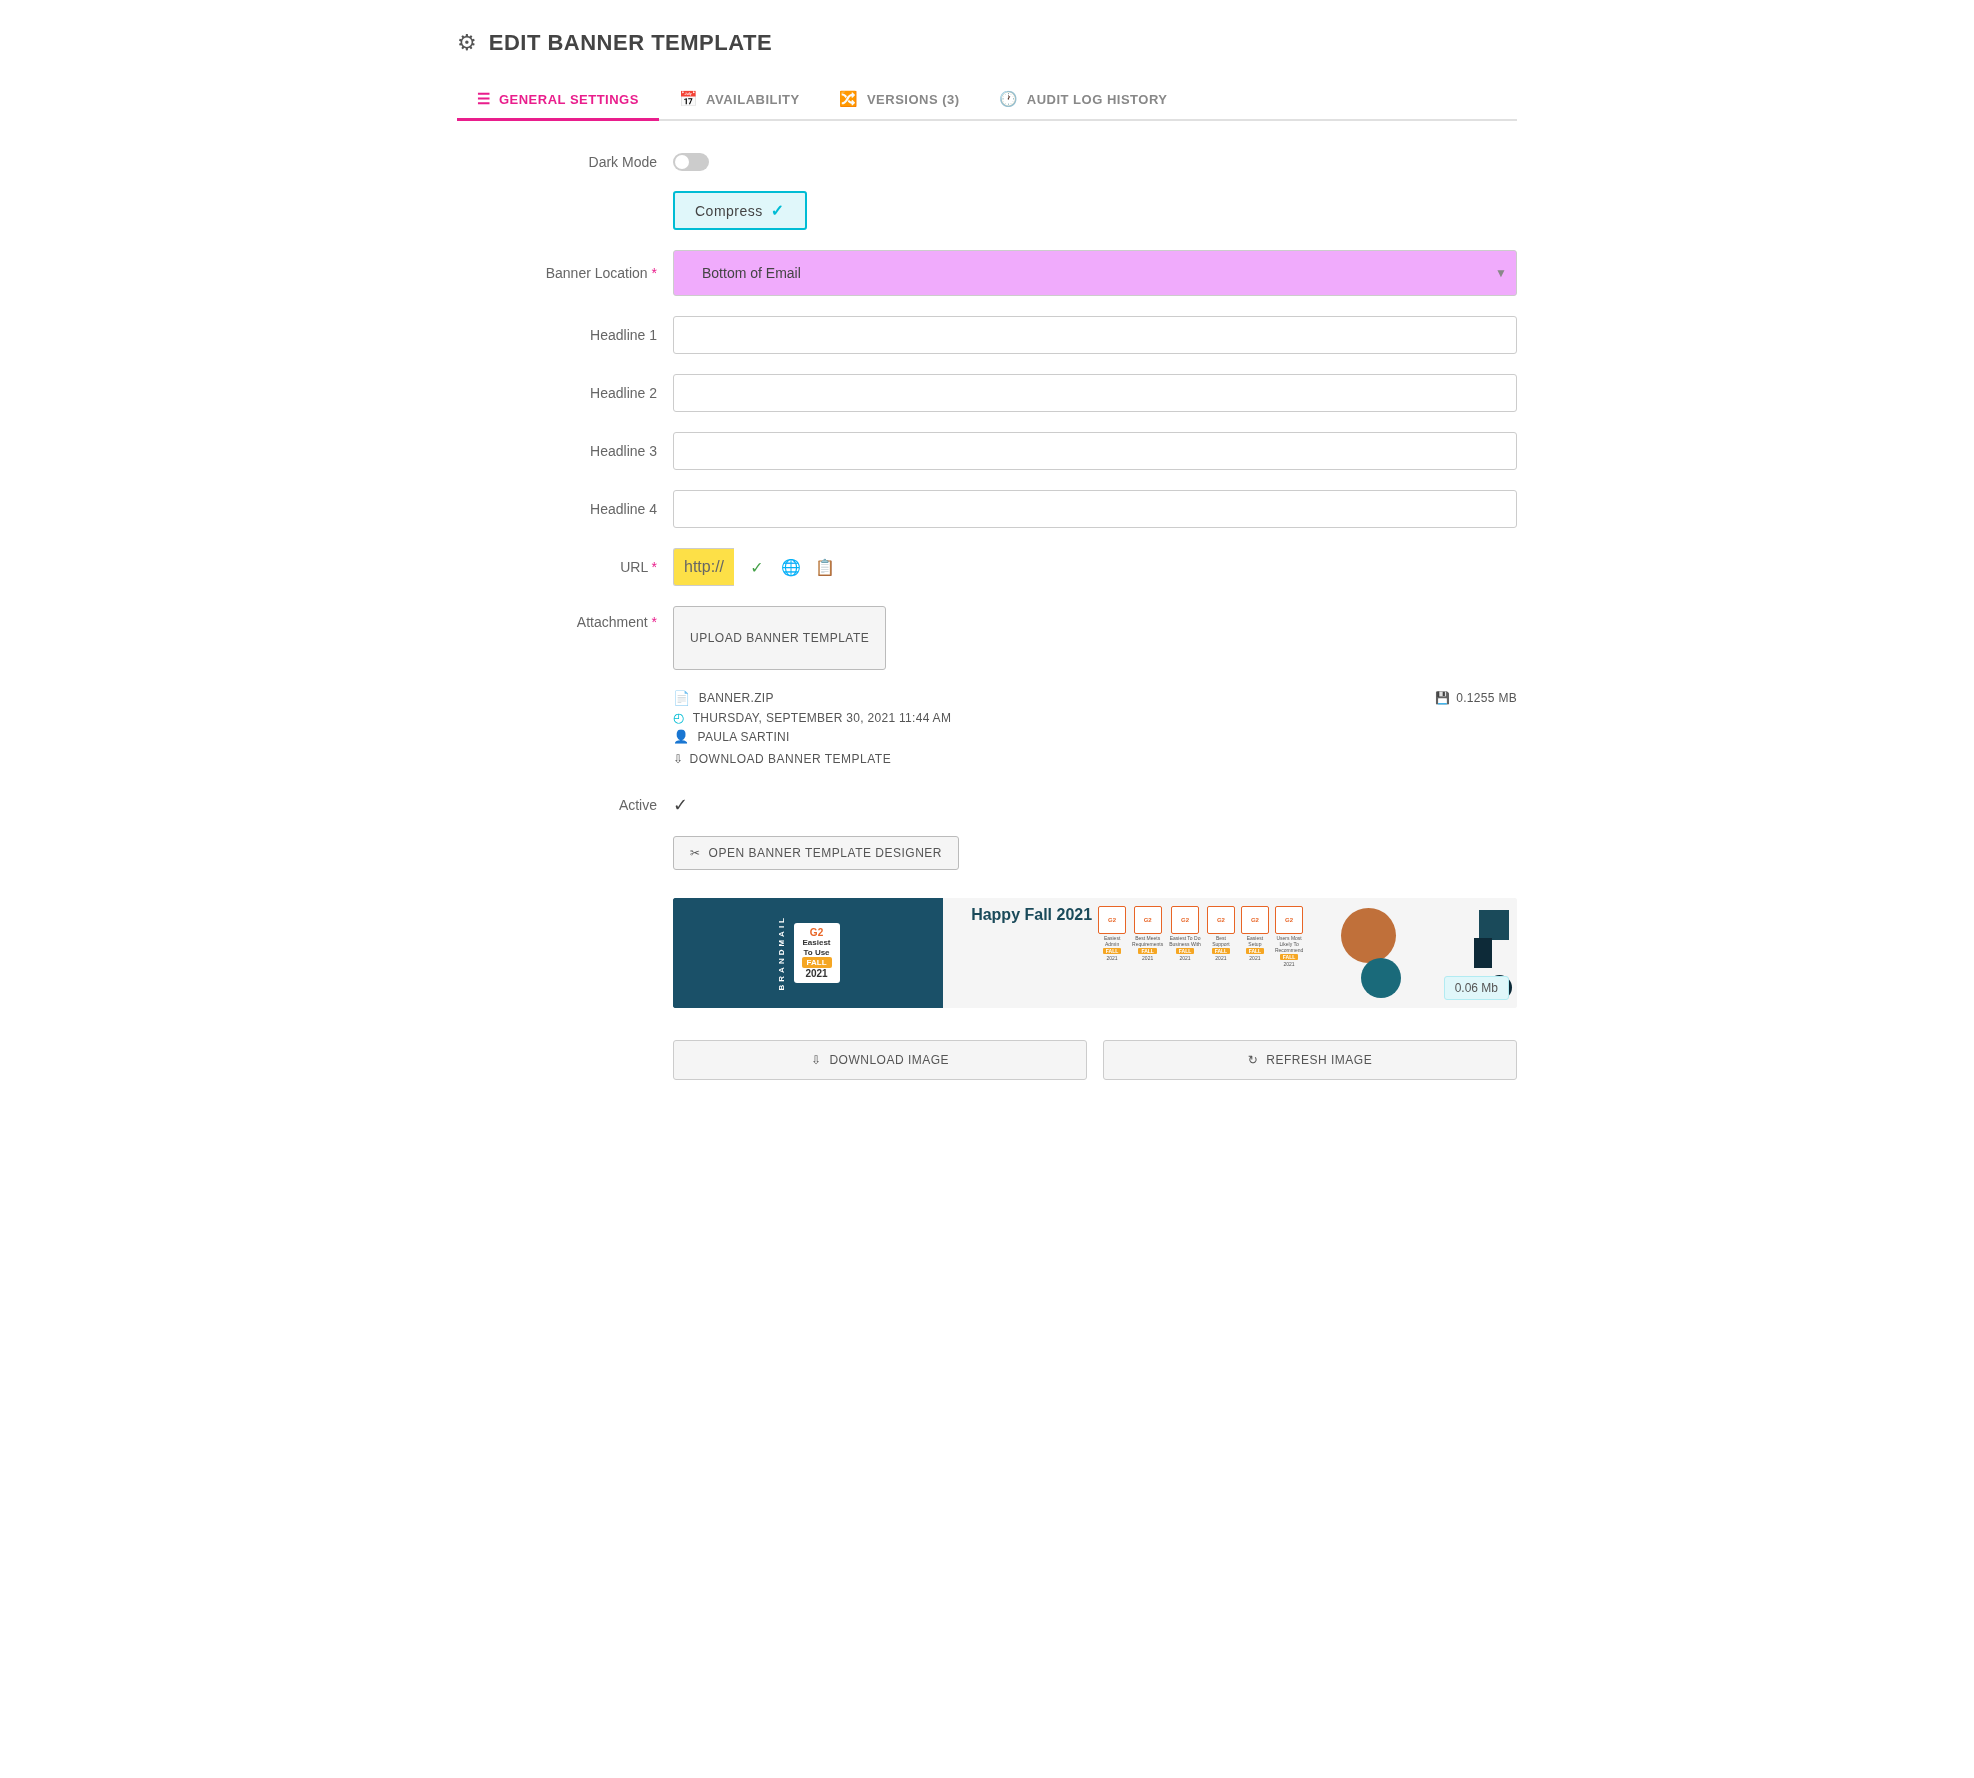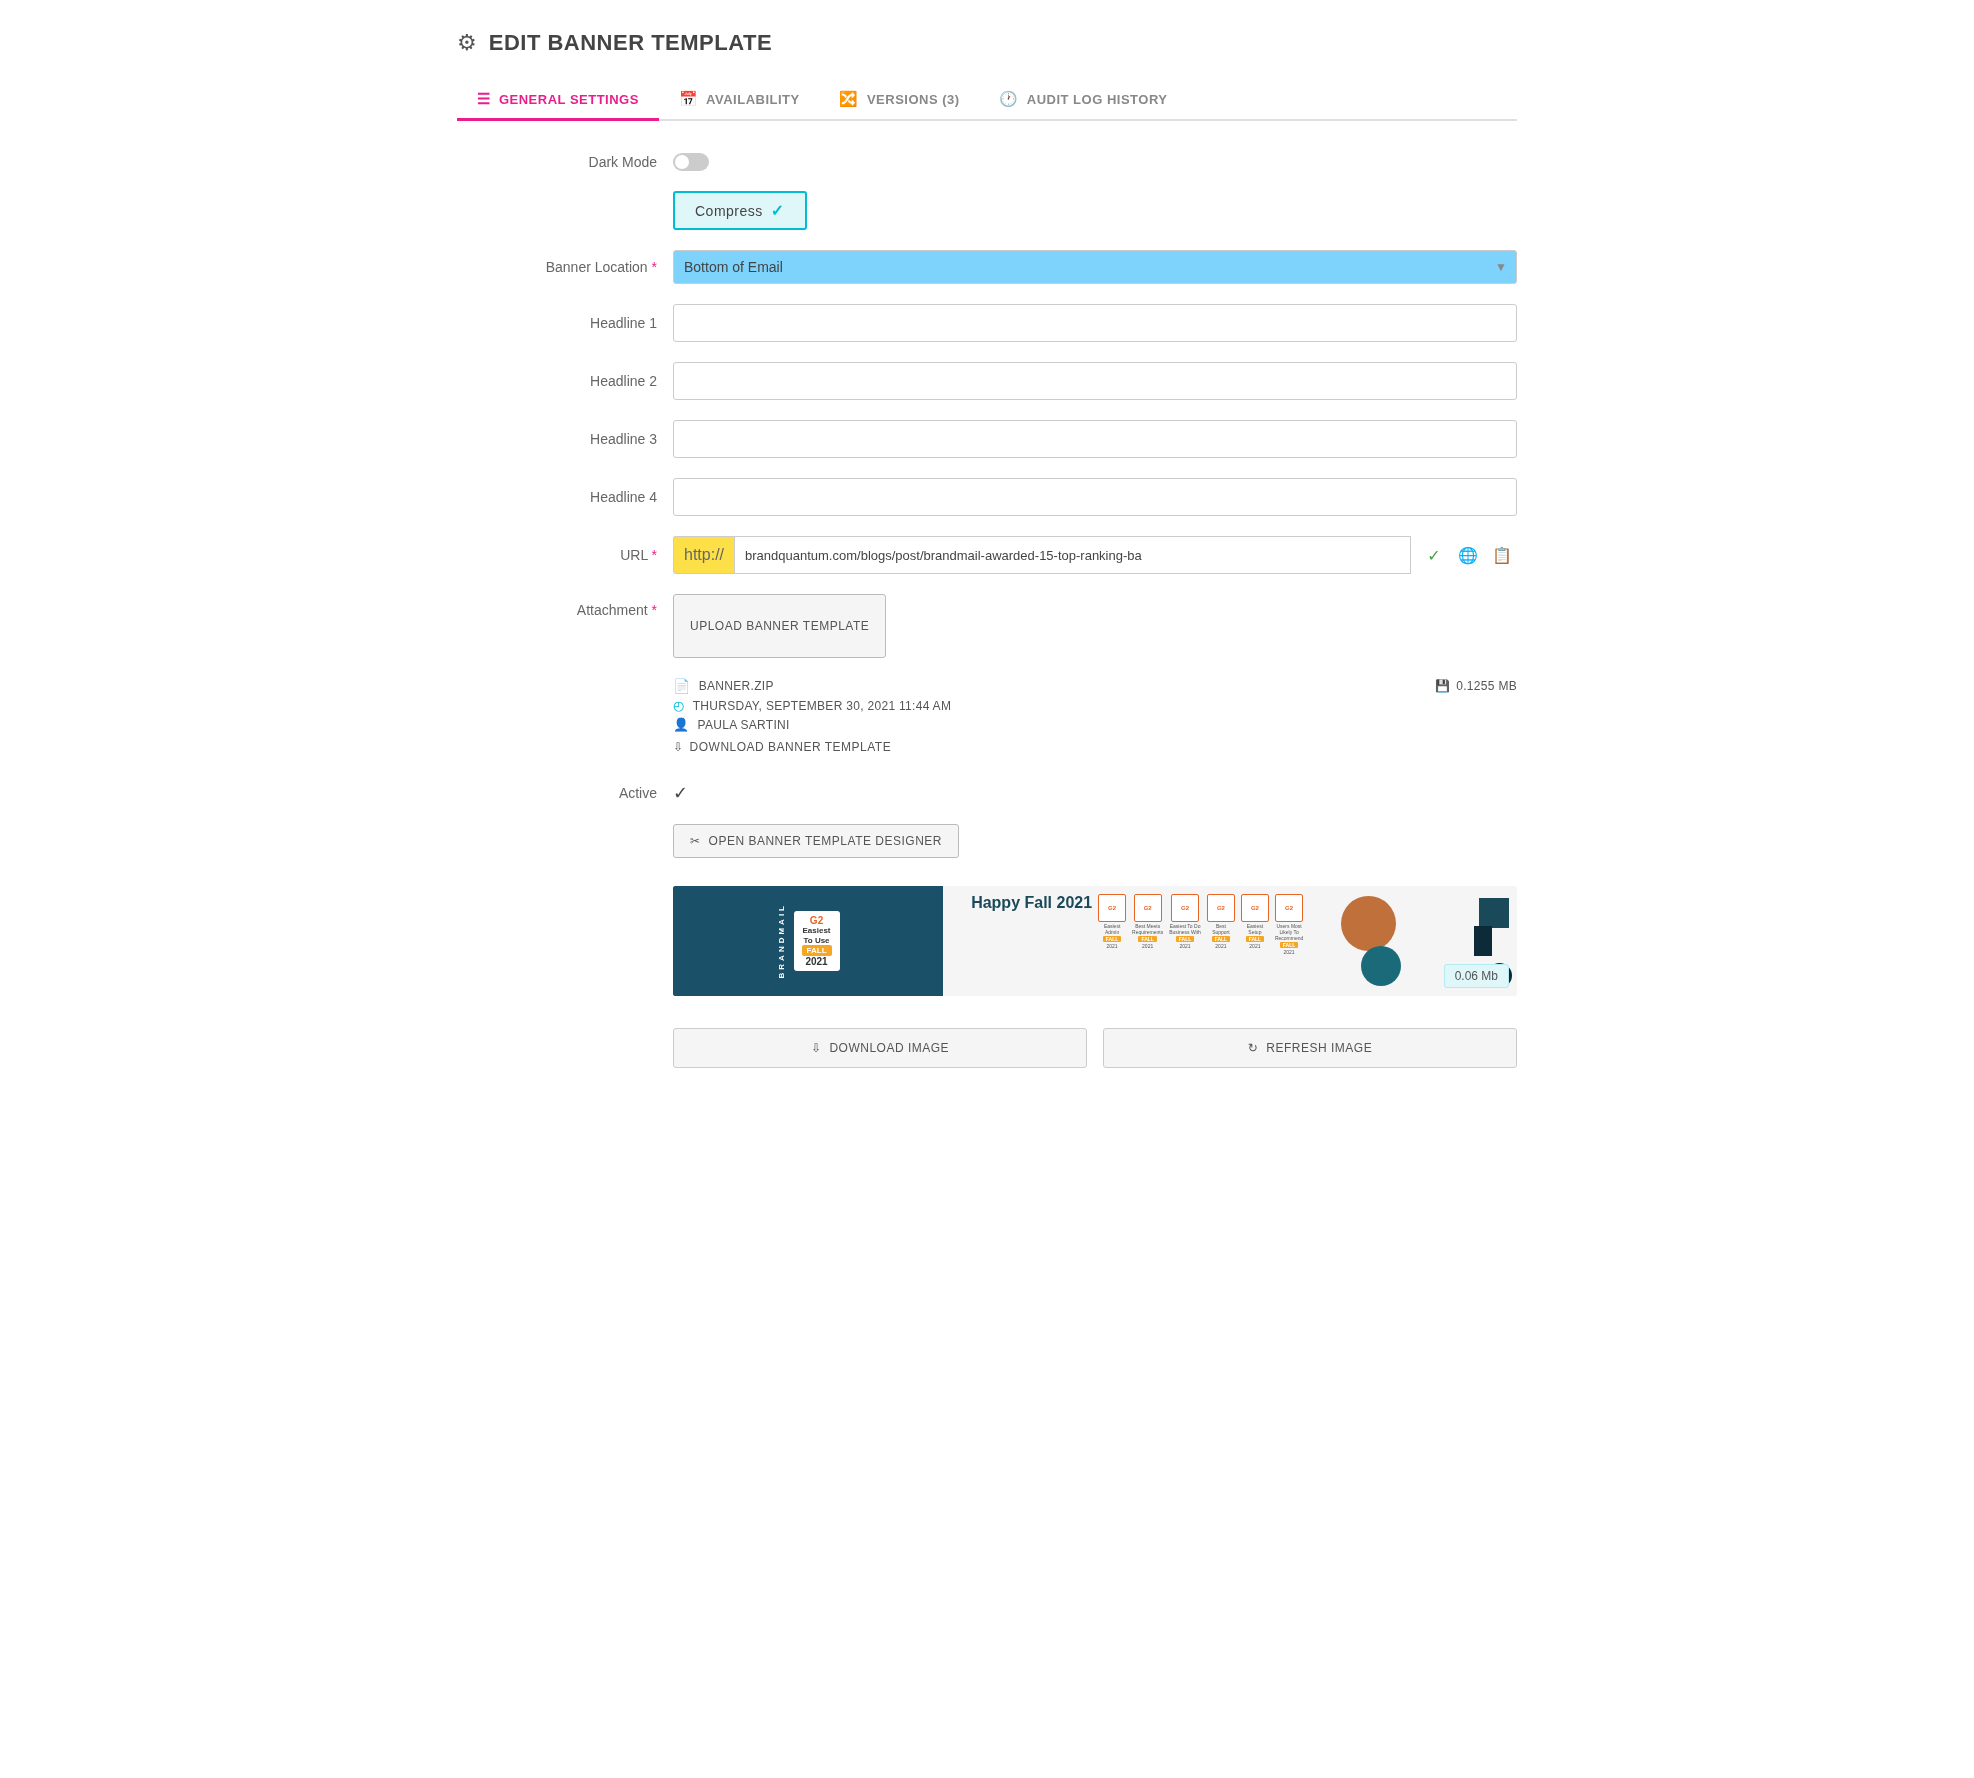--- a/index.html
+++ b/index.html
@@ -136,28 +136,28 @@
       font-size: 16px;
       font-weight: bold;
     }
     
     .select-wrapper {
       position: relative;
       flex: 1;
     }
     .select-wrapper select {
       width: 100%;
-      height: 34px;
+      height: 46px;
       border: 1px solid #ccc;
       border-radius: 3px;
-      padding: 0 10px;
+      padding: 0 28px;
       font-size: 14px;
       color: #444;
       appearance: none;
-      background: #7dd3fc;
+      background: #f0abfc;
       cursor: pointer;
       outline: none;
     }
     .select-arrow {
       position: absolute;
       right: 10px;
       top: 50%;
       transform: translateY(-50%);
       pointer-events: none;
       color: #888;
@@ -567,21 +567,20 @@
     <div class="form-row">
       <span class="form-label">Headline 4</span>
       <input type="text" class="form-control" value="" style="">
     </div>
 
 
     <div class="form-row">
       <span class="form-label required">URL</span>
       <div class="url-row">
         <span class="url-prefix">http://</span>
-        <input type="text" class="url-input" value="brandquantum.com/blogs/post/brandmail-awarded-15-top-ranking-ba" style="">
         <div class="url-actions">
           <button class="url-action-btn check">✓</button>
           <button class="url-action-btn globe">🌐</button>
           <button class="url-action-btn copy">📋</button>
         </div>
       </div>
     </div>
 
     <div class="form-row" style="align-items: flex-start;">
       <span class="form-label required" style="padding-top:8px;">Attachment</span>

